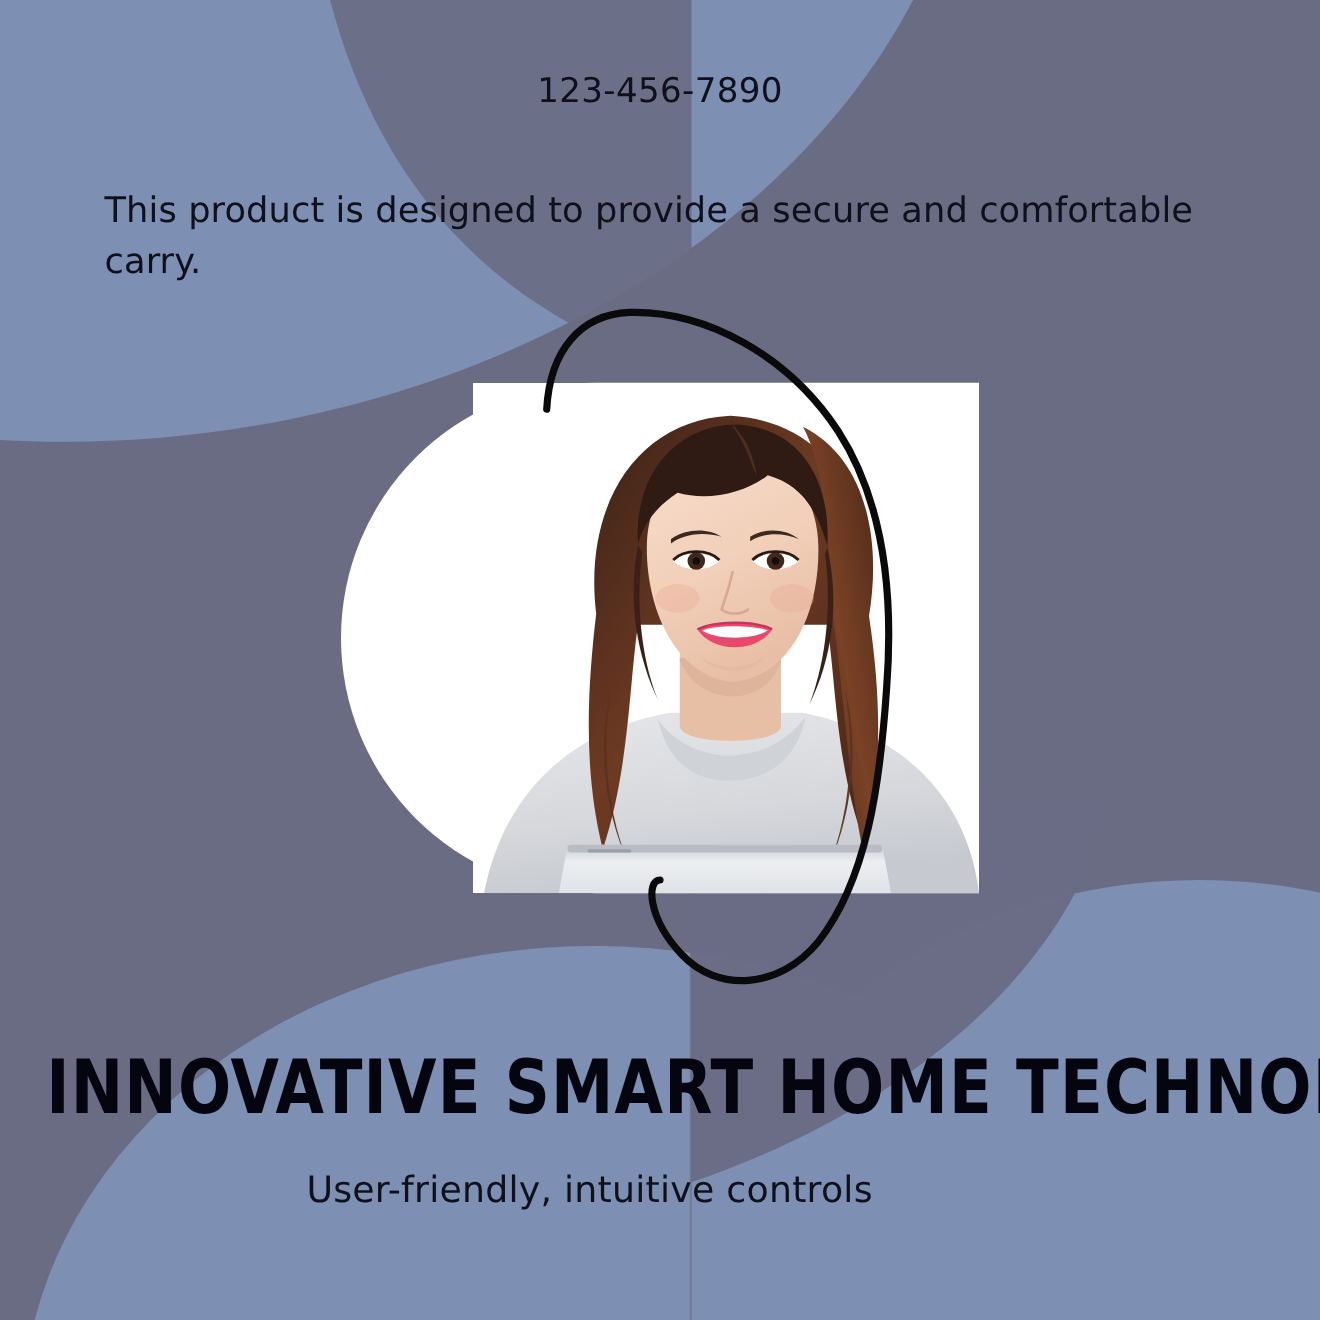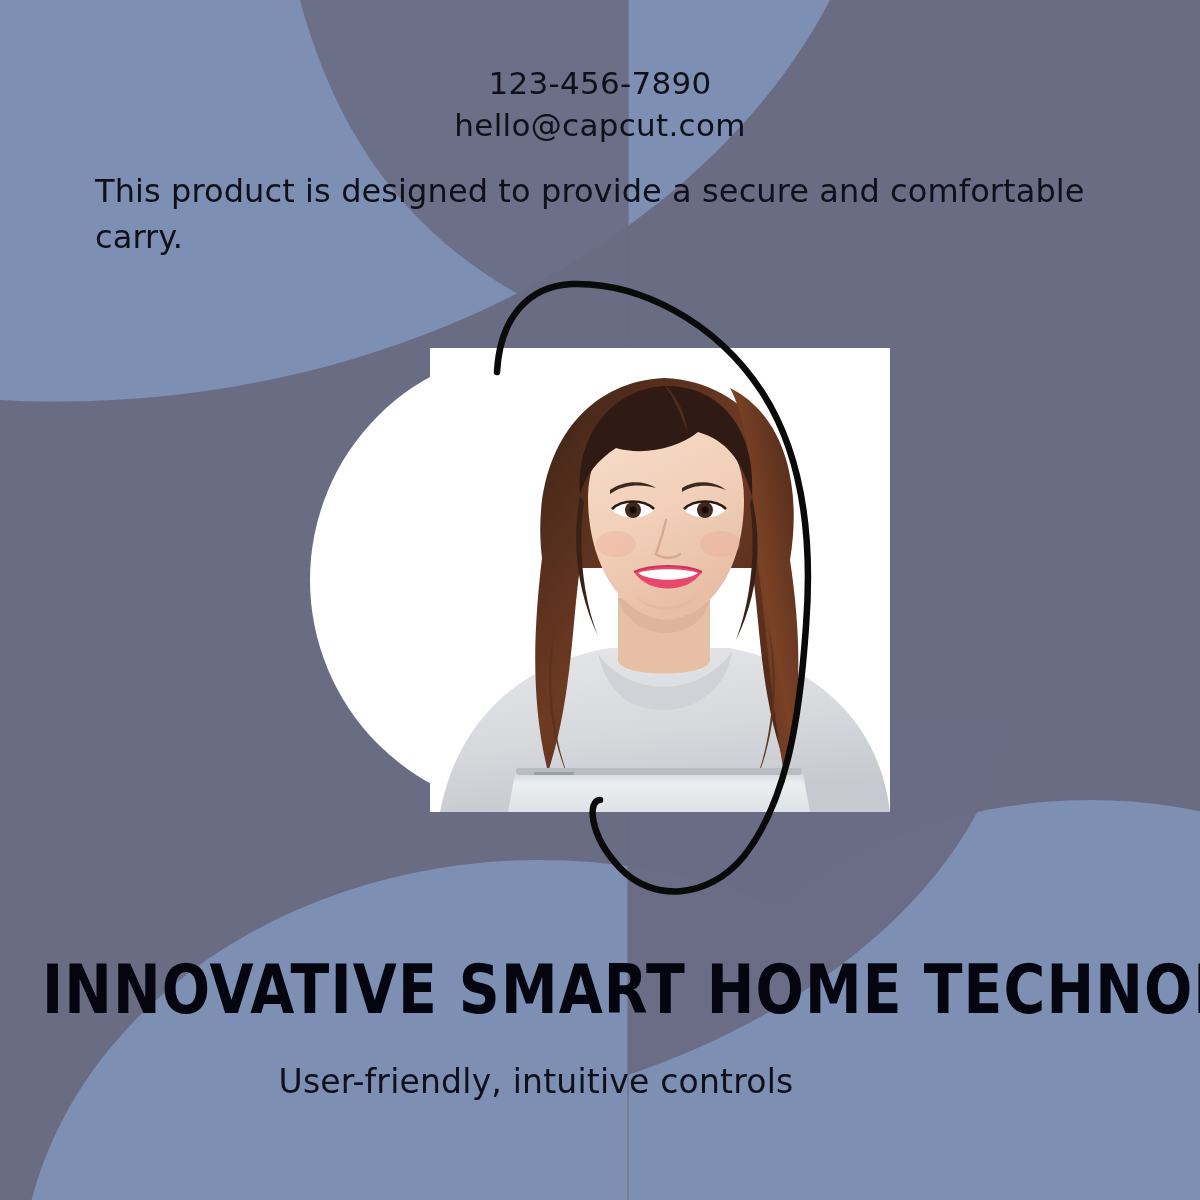--- a/index.html
+++ b/index.html
@@ -157,21 +157,20 @@
       <path d="M300,0 C 340,150 430,280 628,340 L628,0 Z" fill="#6a6c84" opacity="0.92"></path>
 
       <path d="M628,720 L1010,720 C 980,880 820,1010 628,1075 Z" fill="#6a6c84" opacity="0.95"></path>
 
       <rect x="627" y="0" width="2" height="1200" fill="#6a6c84" opacity="0.55"></rect>
     </g>
   </svg>
 
   <div class="contact-block">
     <div class="contact-line">123-456-7890</div>
-    <div class="contact-line">hello@capcut.com</div>
   </div>
 
   <div class="description">This product is designed to provide a secure and comfortable carry.</div>
 
   <div id="photo-group">
 
     <div class="photo-white-plate"></div>
 
     <div class="photo-person">
       <svg viewBox="0 0 460 464" width="460" height="464" xmlns="http://www.w3.org/2000/svg" aria-hidden="true">

